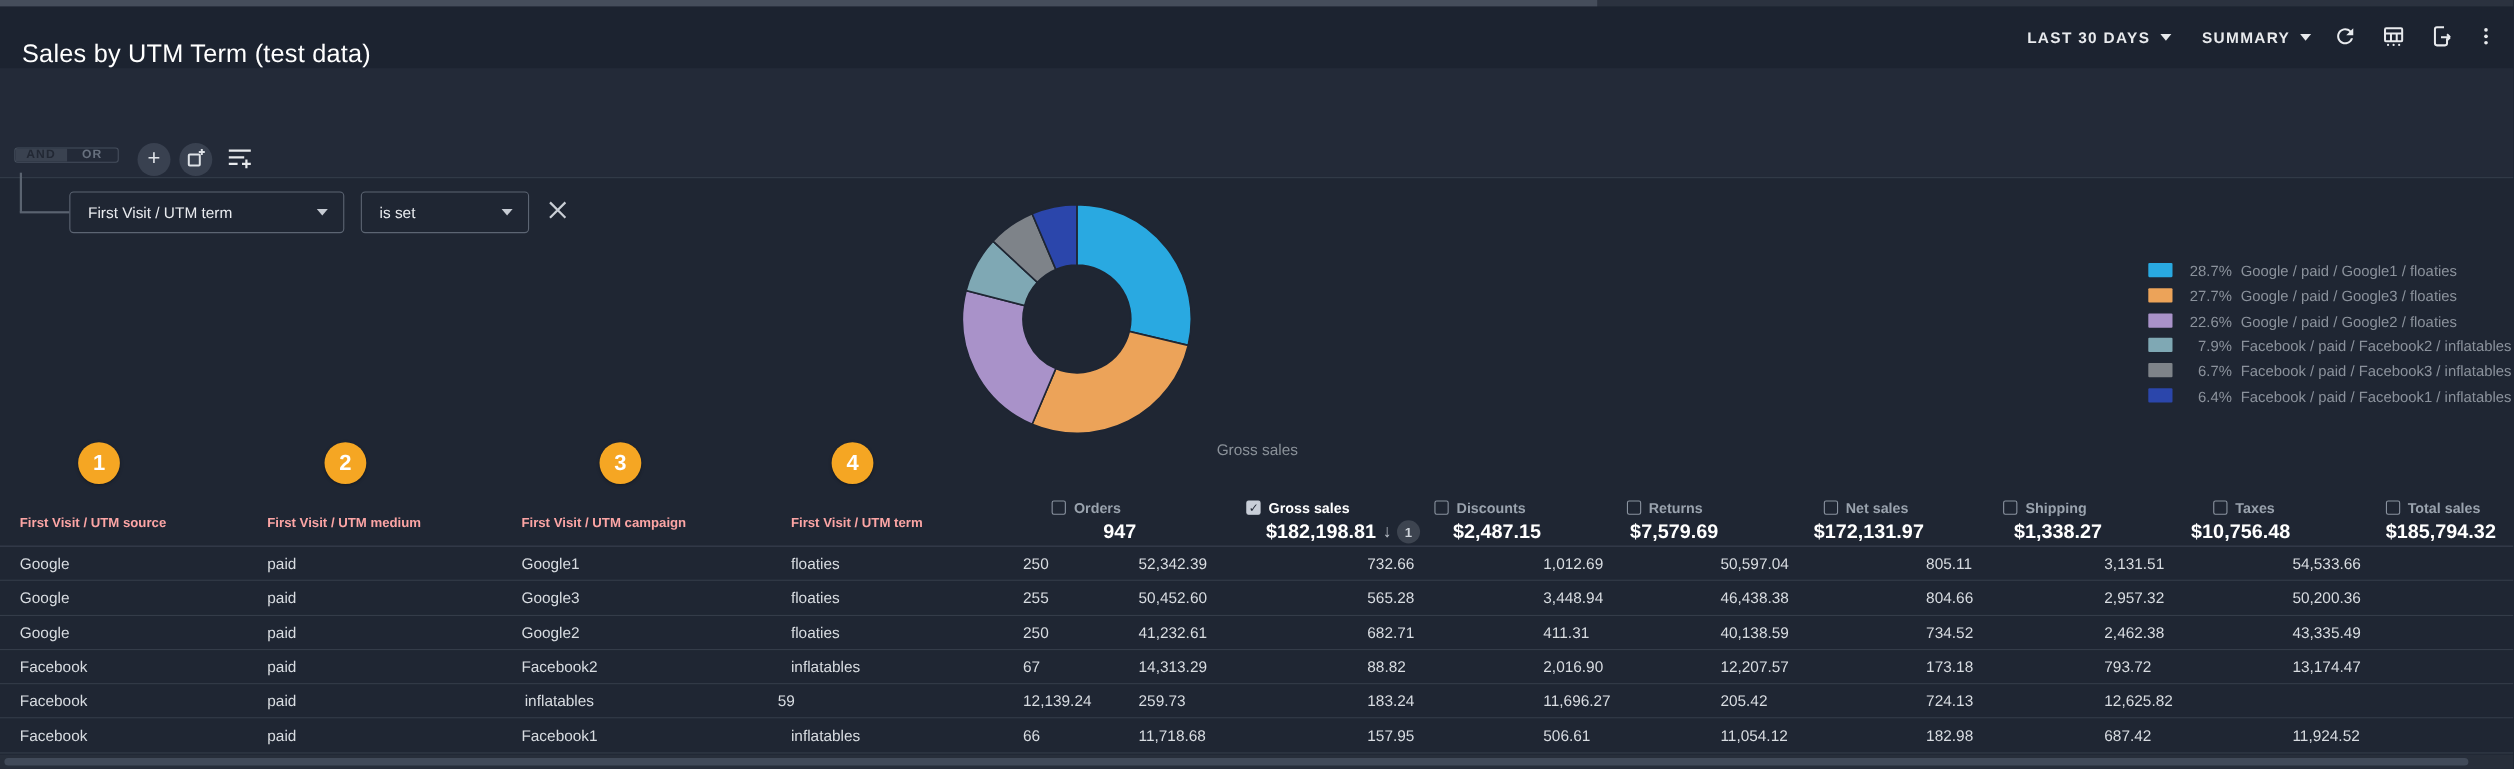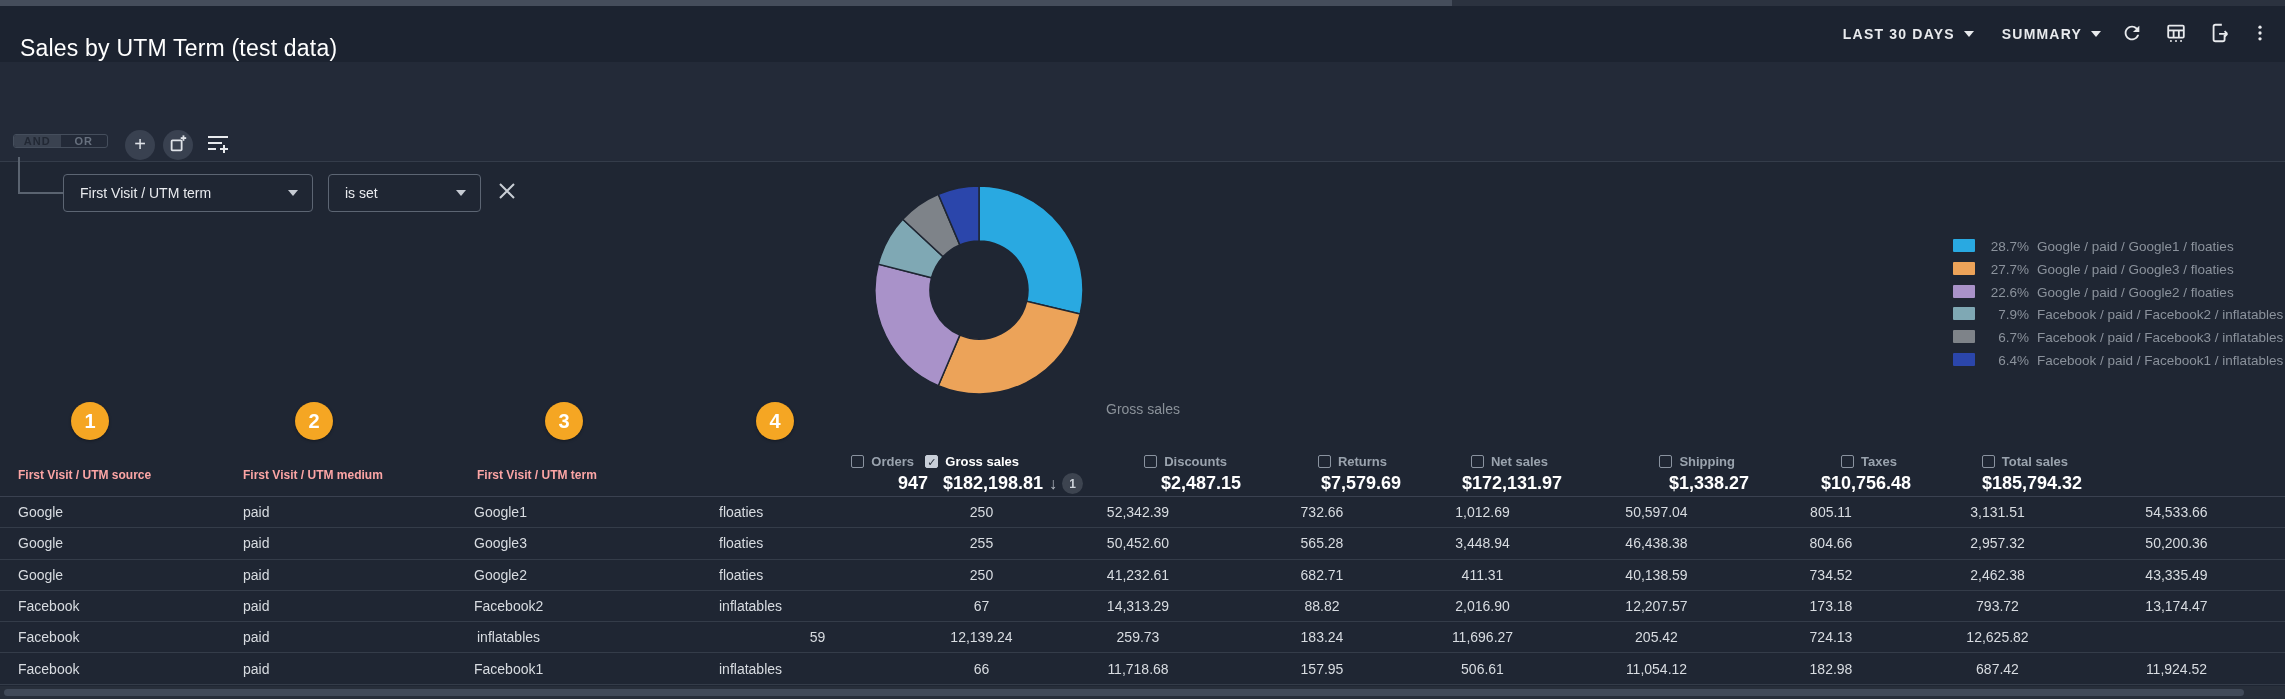--- a/index.html
+++ b/index.html
@@ -56,21 +56,21 @@
   .cb{width:13px;height:13px;border:1.5px solid #8A93A0;border-radius:2px;box-sizing:border-box;flex:none;cursor:pointer;}
   .cb.checked{background:#C8CED8;border-color:#C8CED8;color:#272E3A;font-size:11px;font-weight:700;line-height:12px;text-align:center;}
   .metric-value-line{display:flex;align-items:center;margin-top:4px;font-size:18px;font-weight:700;color:#FFFFFF;white-space:nowrap;}
   .metric-value-line.sorted{margin-right:-50px;}
   .sort-arrow{font-size:16px;font-weight:400;color:#B2B8C1;margin:0 5px 0 6px;}
   .sort-badge{width:21px;height:21px;border-radius:50%;background:#3D4450;color:#CDD2D9;font-size:12px;font-weight:700;display:flex;align-items:center;justify-content:center;}
   .tbody{position:absolute;left:0;top:497px;width:2285px;}
   .trow{height:31.3px;border-bottom:1px solid #343C49;box-sizing:border-box;align-items:center;}
   .trow .cell{font-size:14px;color:#D8DCE1;white-space:nowrap;line-height:30px;}
   .trow .dim.c1{padding-left:18px;} .trow .dim.c2{padding-left:13px;} .trow .dim.c3{padding-left:9px;} .trow .dim.c4{padding-left:12px;}
-  .trow .num{text-align:center;padding-right:2px;}
+  .trow .num{text-align:left;padding-right:2px;}
   
   .bottom-scrollbar{position:absolute;left:0;top:686px;width:2285px;height:13px;background:#272E3A;}
   .bottom-thumb{position:absolute;left:4px;top:3px;width:2240px;height:7px;border-radius:4px;background:#414A59;}
 </style>
 </head>
 <body>
 
 <div class="top-scrollbar">
   <div class="top-thumb"></div>
 </div>
@@ -217,20 +217,21 @@
 
 <div id="step-circles">
     <div class="step-circle" style="left: 71px;">1</div>
     <div class="step-circle" style="left: 295px;">2</div>
     <div class="step-circle" style="left: 545px;">3</div>
     <div class="step-circle" style="left: 756px;">4</div>
   </div>
 <div class="thead tgrid">
     <div class="dim-head c1">First Visit / UTM source</div>
     <div class="dim-head c2">First Visit / UTM medium</div>
+    <div class="dim-head c3">First Visit / UTM campaign</div>
     <div class="dim-head c4">First Visit / UTM term</div>
     <div class="metric-cell">
       <div class="metric-label-line">
         <span class="cb"></span>
         <span class="metric-label">Orders</span>
       </div>
       <div class="metric-value-line">
         <span>947</span>
       </div>
     </div>

